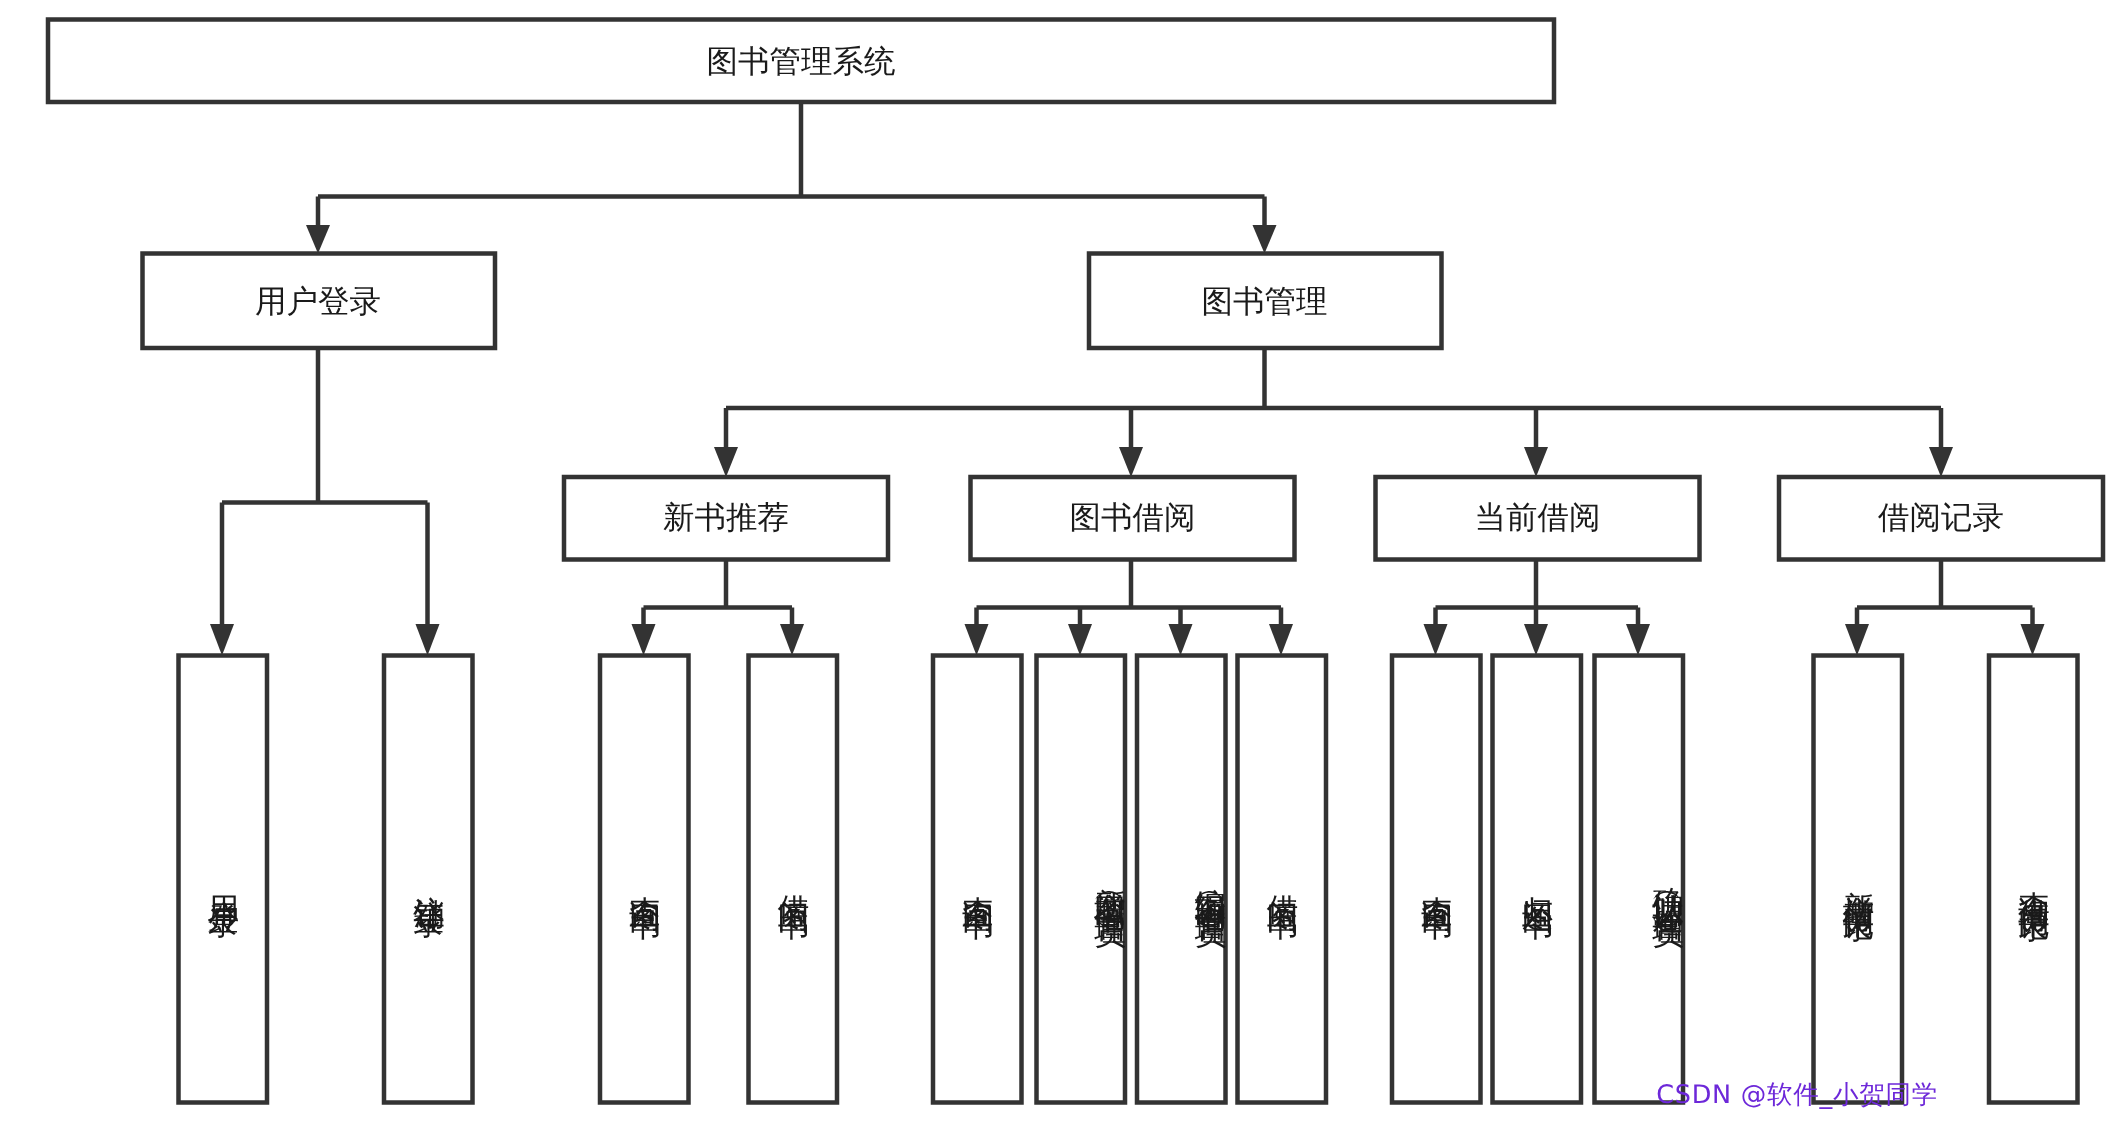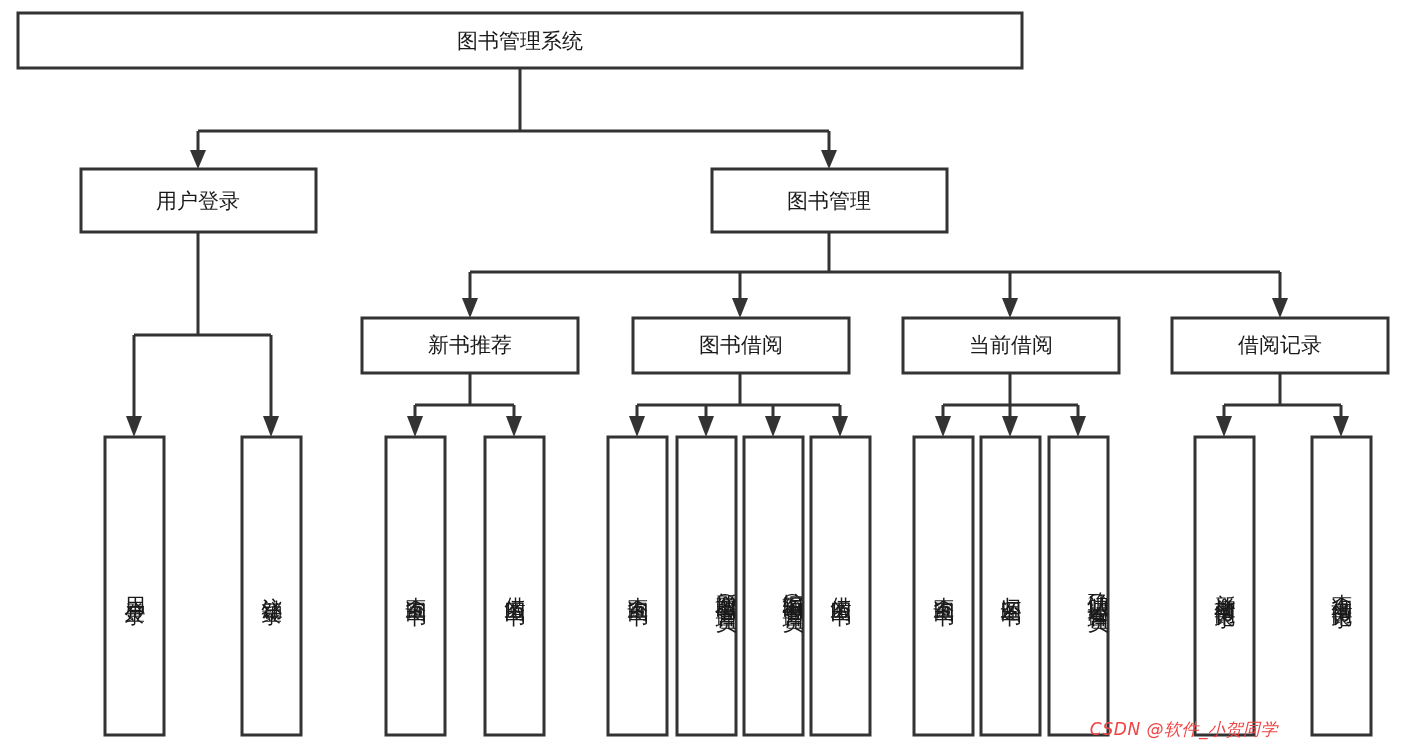--- a/index.html
+++ b/index.html
@@ -12,20 +12,21 @@
     width: 1405px;
     height: 747px;
     font-family: "DejaVu Sans", "Liberation Sans", sans-serif;
     overflow: hidden;
   }
   #diagram-root {
     position: relative;
     width: 1290px;
     height: 747px;
     background: #ffffff;
+    margin-left: 14px;
   }
   svg#tree-svg {
     position: absolute;
     top: 0;
     left: 0;
     width: 1405px;
     height: 747px;
     display: block;
   }
   .node-box {
@@ -61,24 +62,23 @@
     white-space: nowrap;
     text-align: center;
     pointer-events: none;
   }
   .watermark {
     position: absolute;
     right: 12px;
     bottom: 6px;
     font-family: "DejaVu Sans", "Liberation Sans", sans-serif;
     font-size: 17px;
-    color: #ef4444;
+    color: #6d28d9;
     white-space: nowrap;
     letter-spacing: 0.5px;
-    font-style: italic;
   }
 </style>
 </head>
 <body>
 
 <div id="diagram-root">
 
   <svg id="tree-svg" viewBox="0 0 1405 747">
 
     <g>

